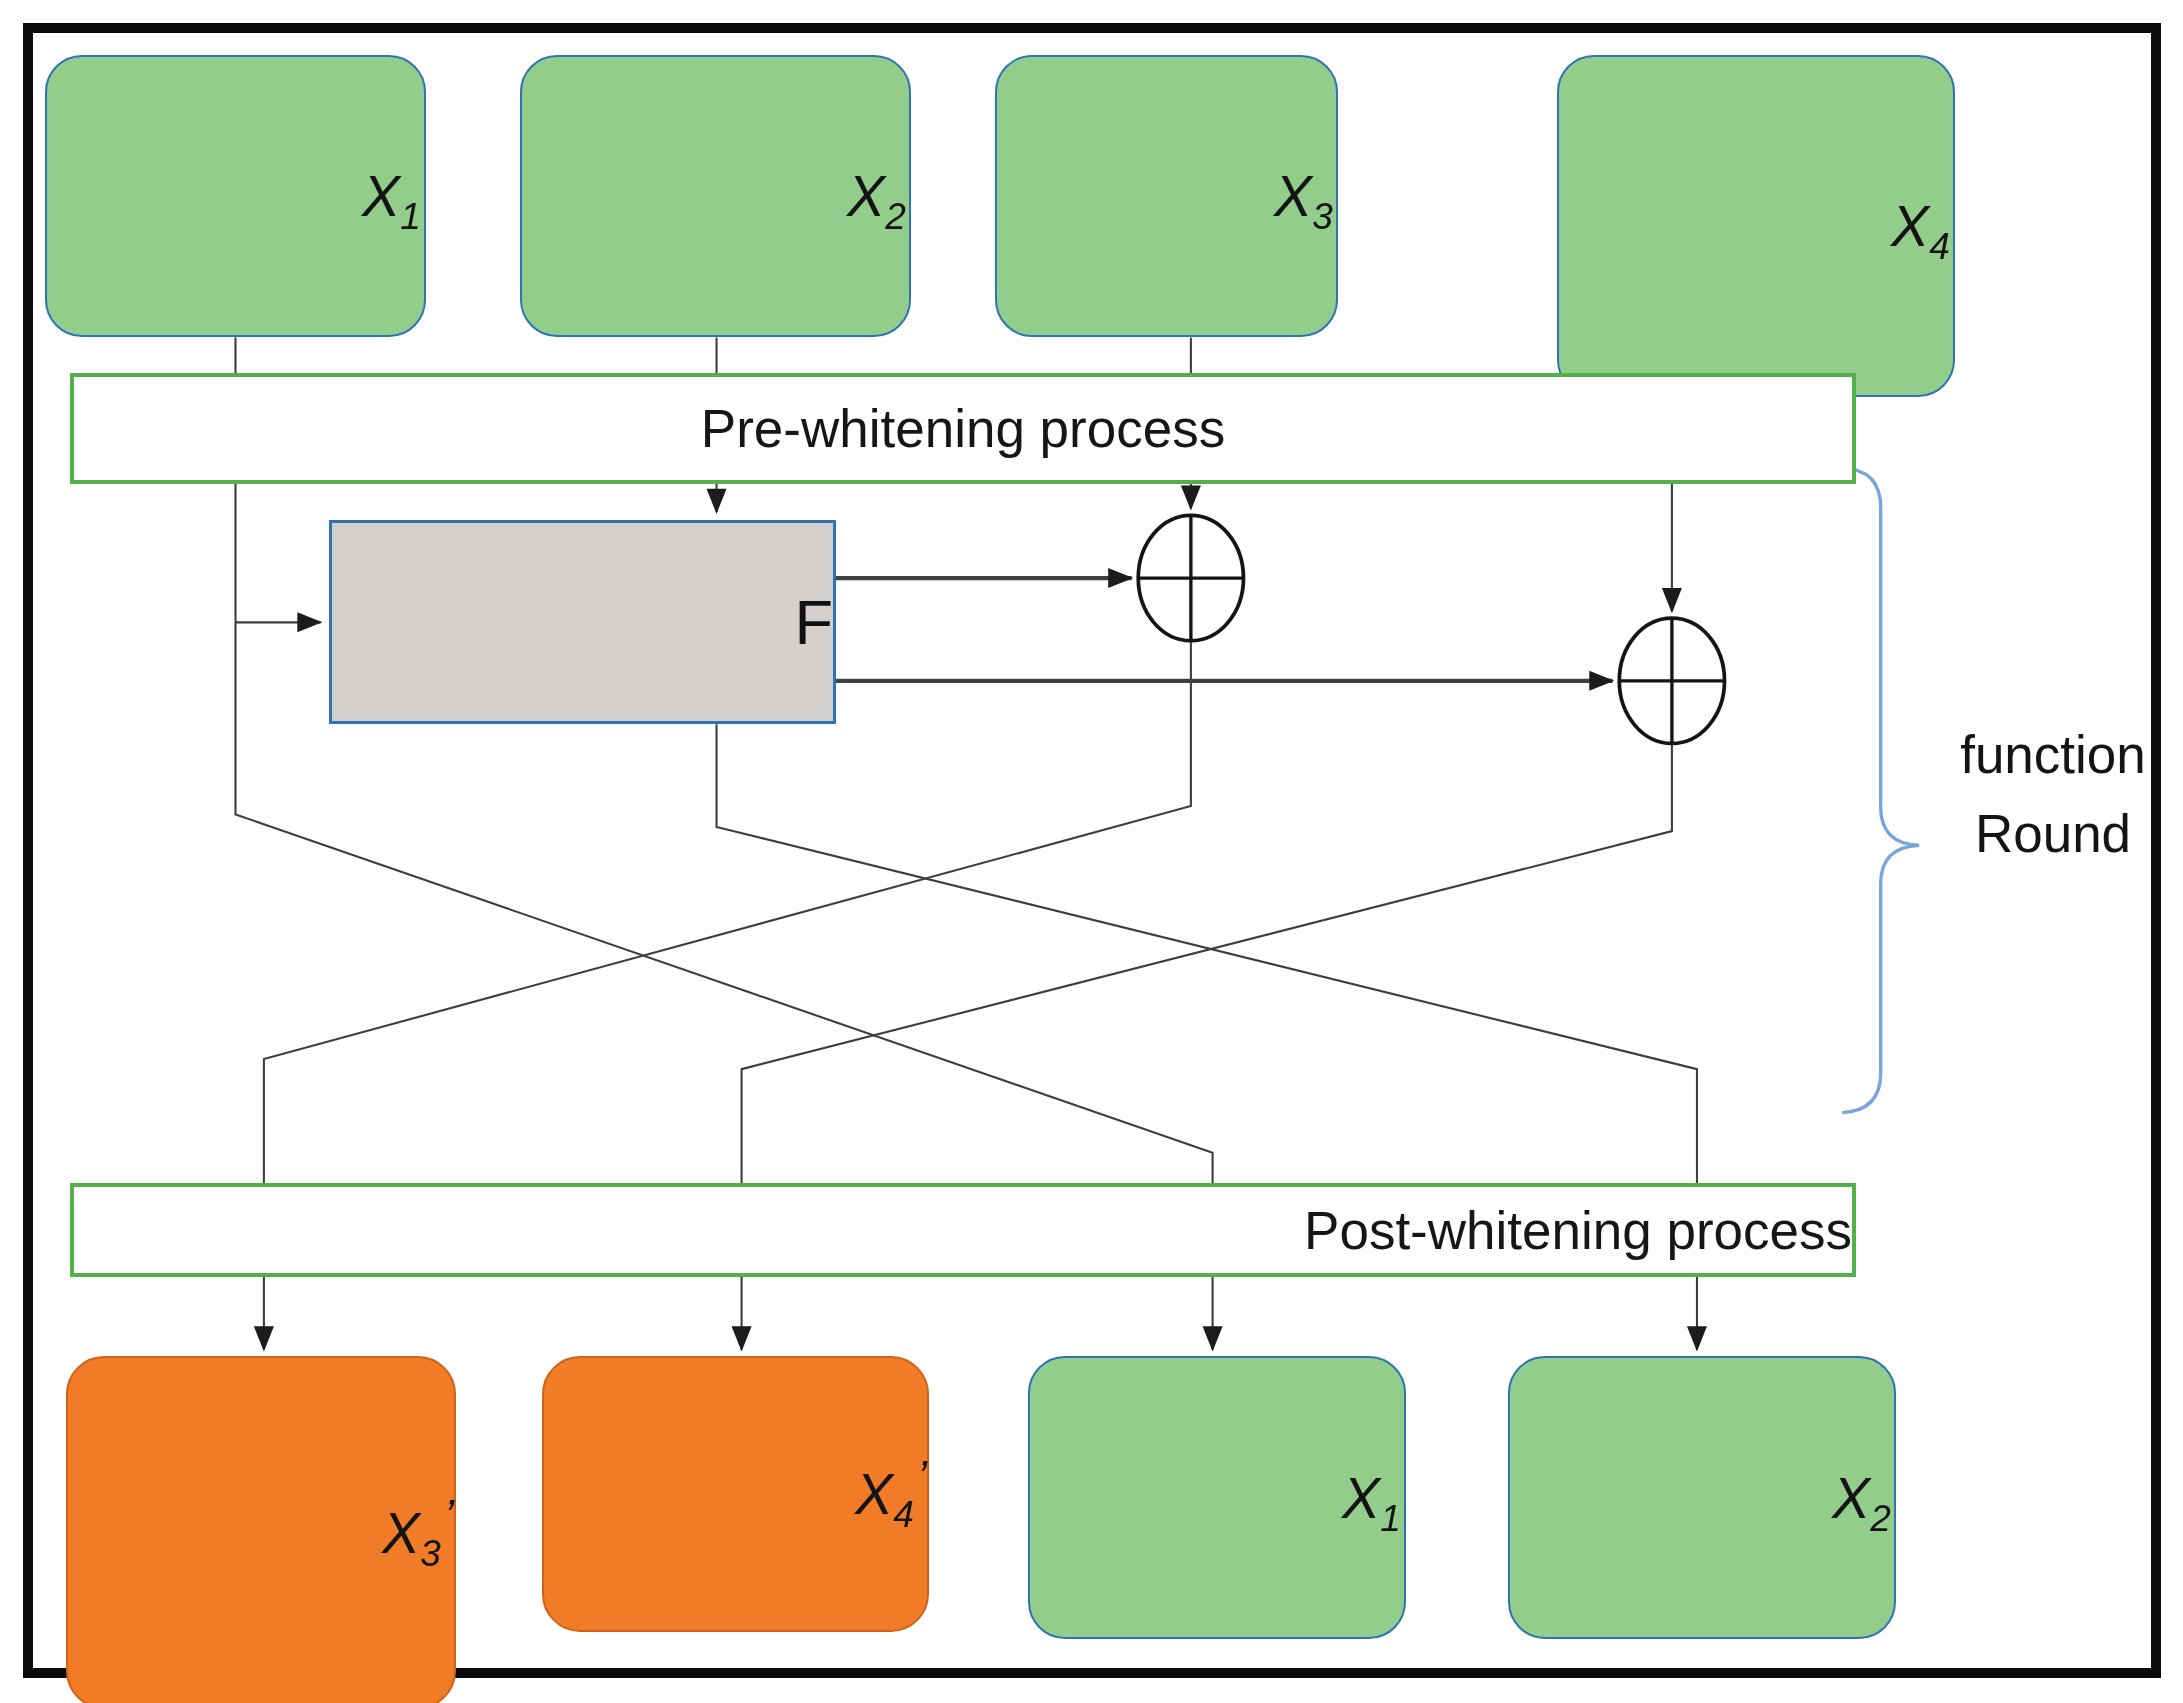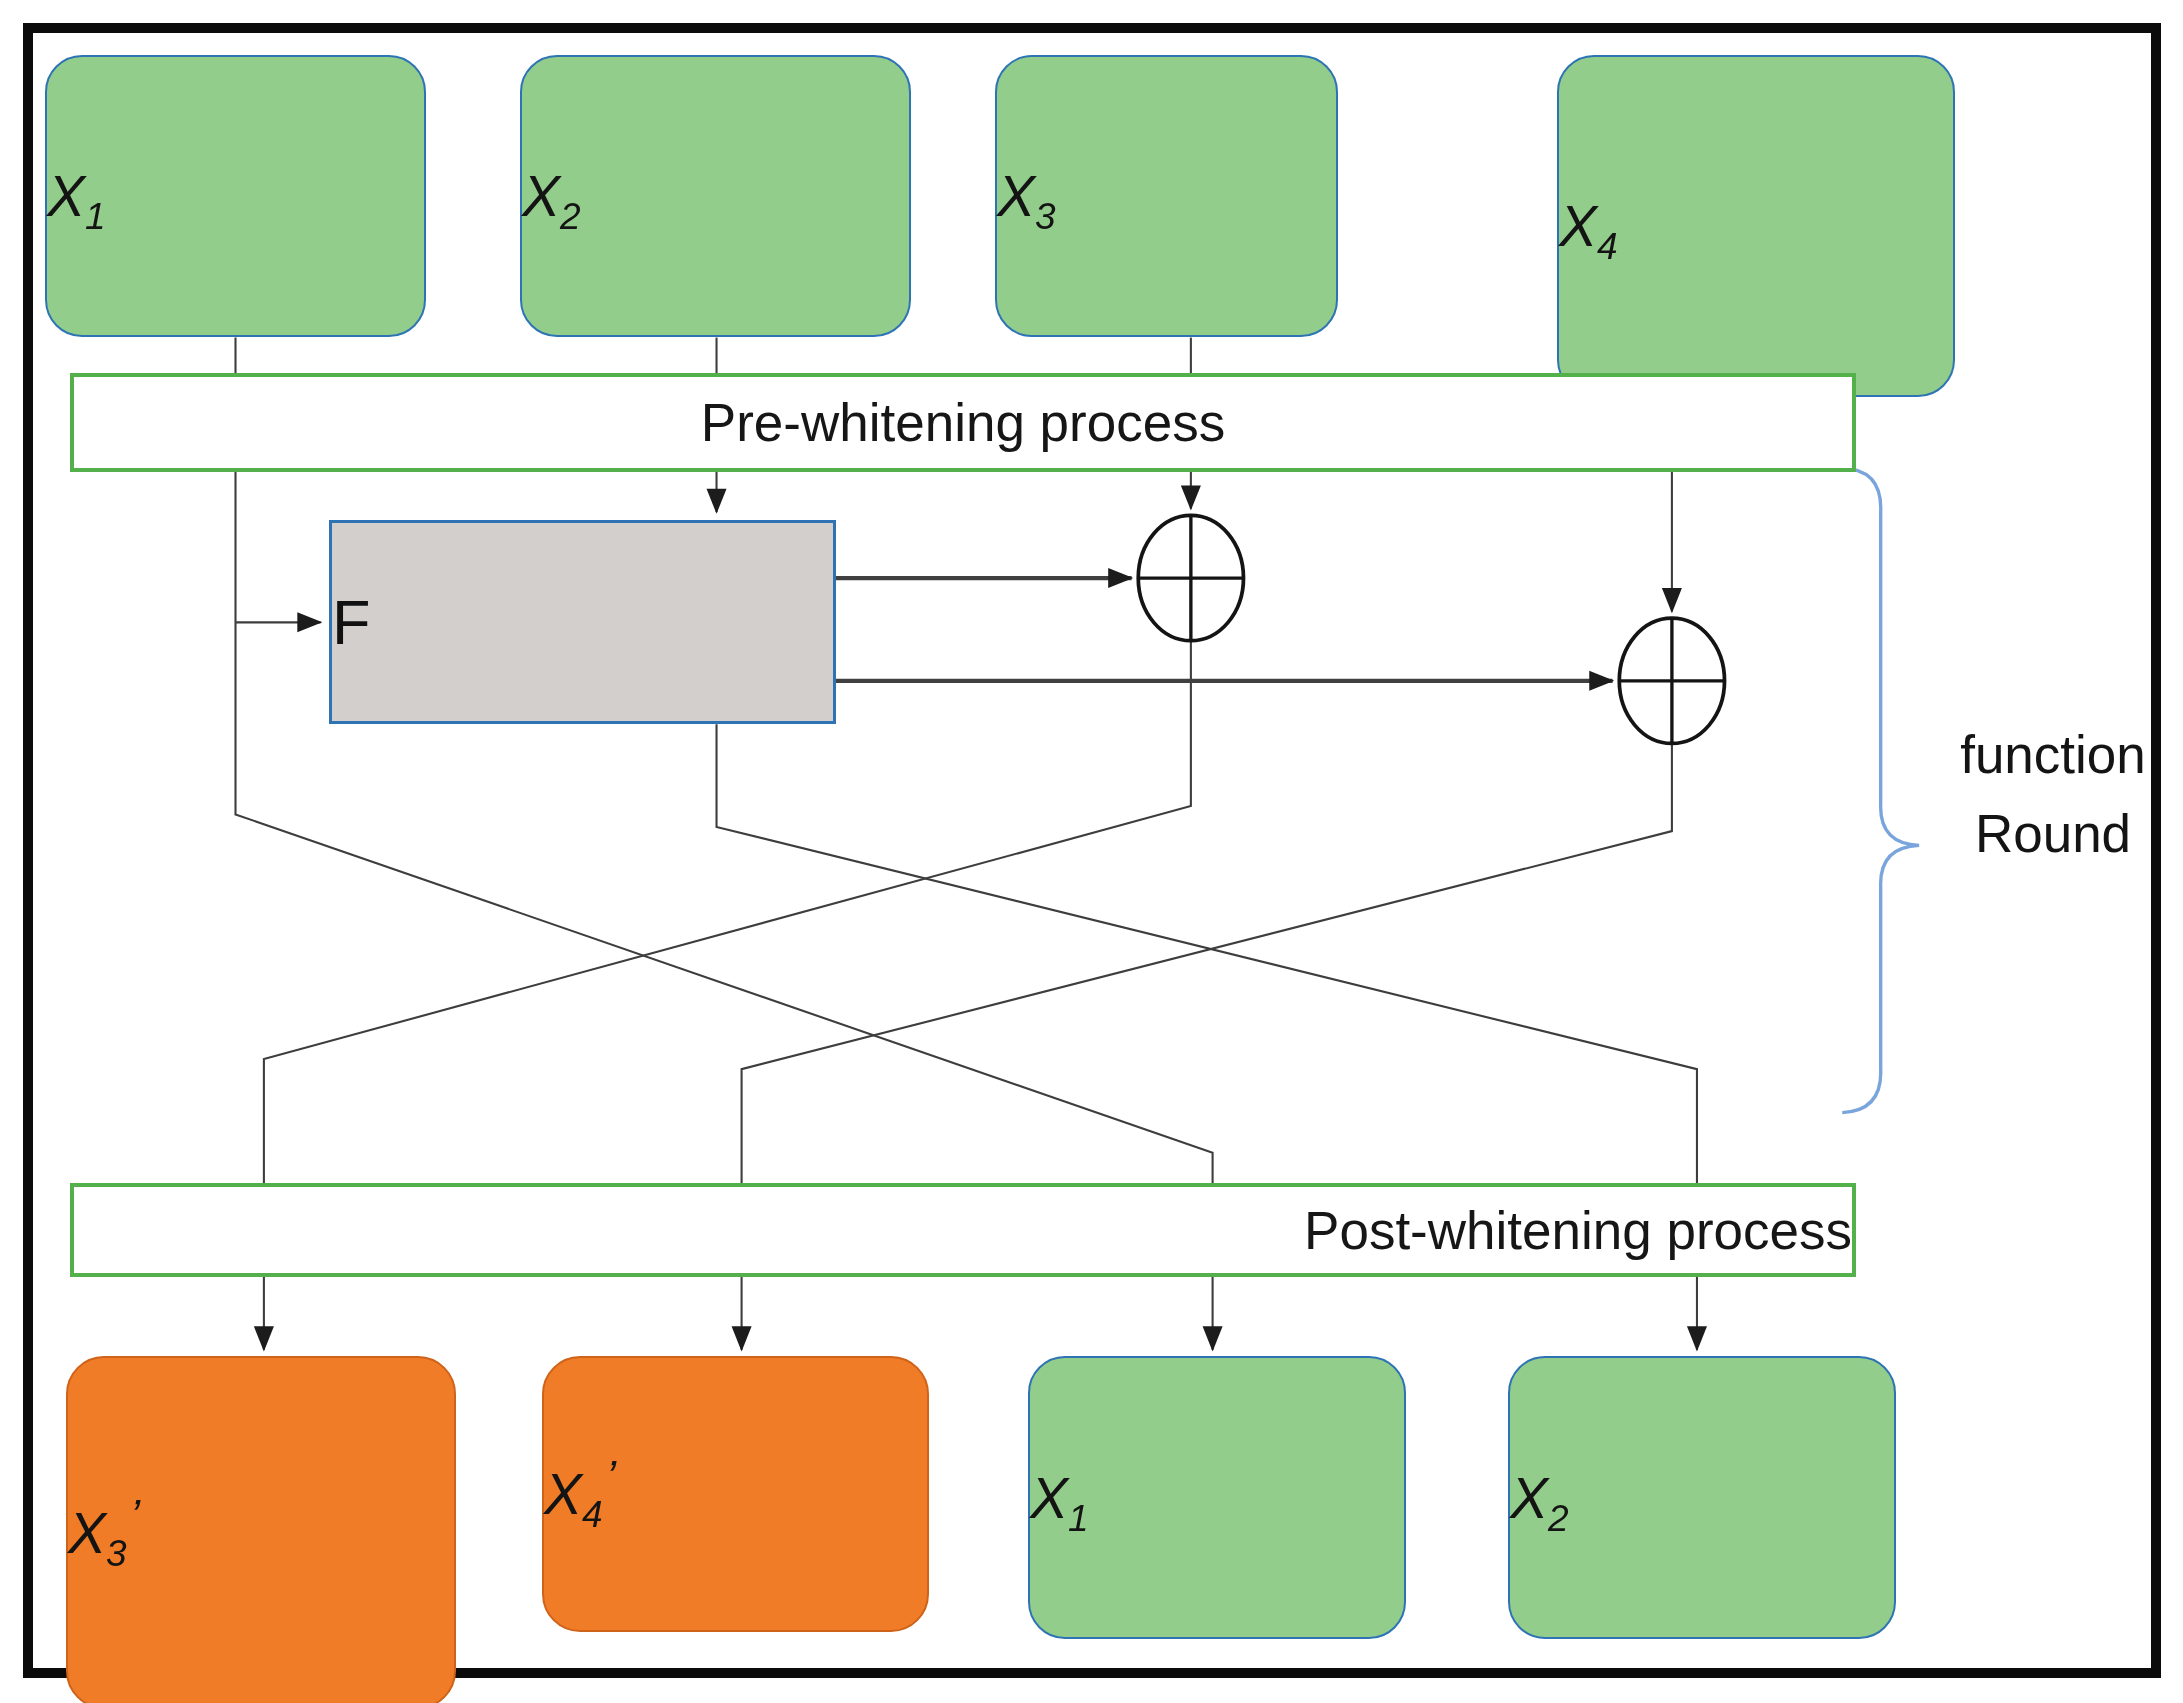--- a/index.html
+++ b/index.html
@@ -14,42 +14,42 @@
   }
   #frame{
     position:absolute; left:23.4px; top:23.4px;
     width:2138px; height:1655px;
     border:10px solid #0b0b0b;
     box-sizing:border-box;
   }
   #wires{ position:absolute; left:0; top:0; z-index:1; }
   .node{
     position:absolute; box-sizing:border-box; z-index:2;
-    display:flex; align-items:center; justify-content:flex-start;
+    display:flex; align-items:center; justify-content:flex-end;
   }
   .block-label{
     font-style:italic; font-size:57px; color:#141414;
     white-space:nowrap; line-height:1;
   }
   .block-label .sub{ font-size:37px; font-style:italic; vertical-align:-13.4px; }
   .block-label .prime{ font-size:45px; vertical-align:22px; margin-left:3.3px; }
   .green-block{
     background:#92CD8B; border:2.5px solid #2E74B5; border-radius:37px;
   }
   .orange-block{
     background:#F17C27; border:2.5px solid #CE6319; border-radius:38px;
   }
   .bar{
     position:absolute; box-sizing:border-box; z-index:2;
     left:70px; width:1786px;
     background:#ffffff; border:4.2px solid #54B04B;
     display:flex; align-items:center; justify-content:center;
     font-size:53px; color:#161616; white-space:nowrap;
   }
-  #pre-bar{ top:373px; height:99px; }
+  #pre-bar{ top:373px; height:111px; }
   #post-bar{ top:1183px; height:94px;justify-content:flex-end; }
   #f-block{
     left:329px; top:520px; width:507px; height:204px;
     background:#D2CFCD; border:3.3px solid #2E74B5;
     font-size:63px; font-style:normal; color:#111;
   }
   #round-label{
     position:absolute; z-index:2;
     left:1936px; top:715px; width:234px;
     text-align:center; font-size:53px; line-height:79px; color:#141414;

